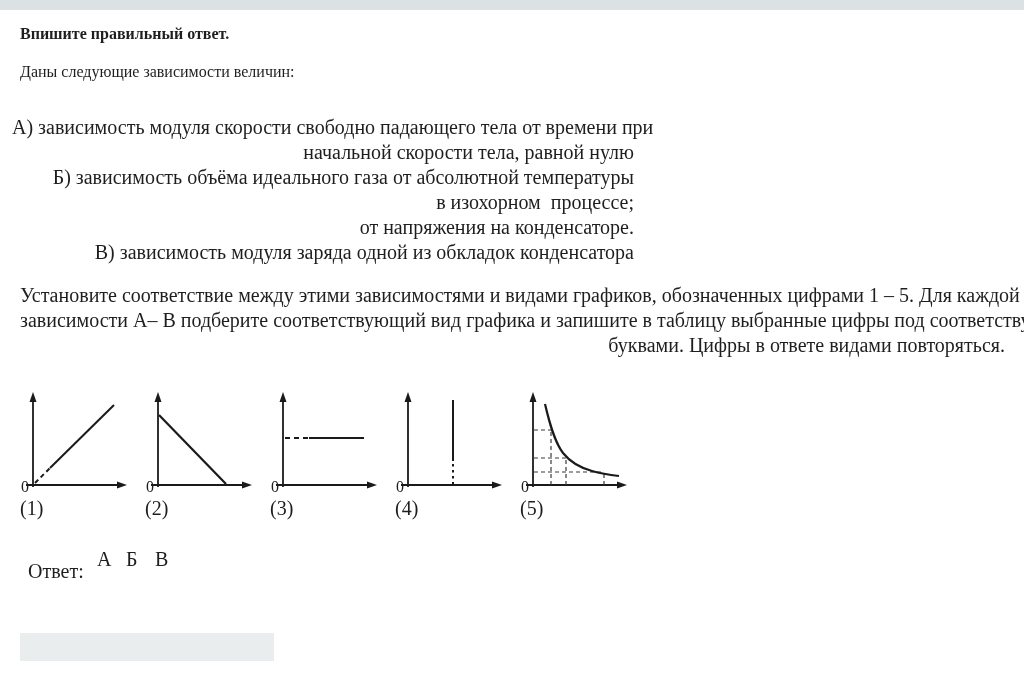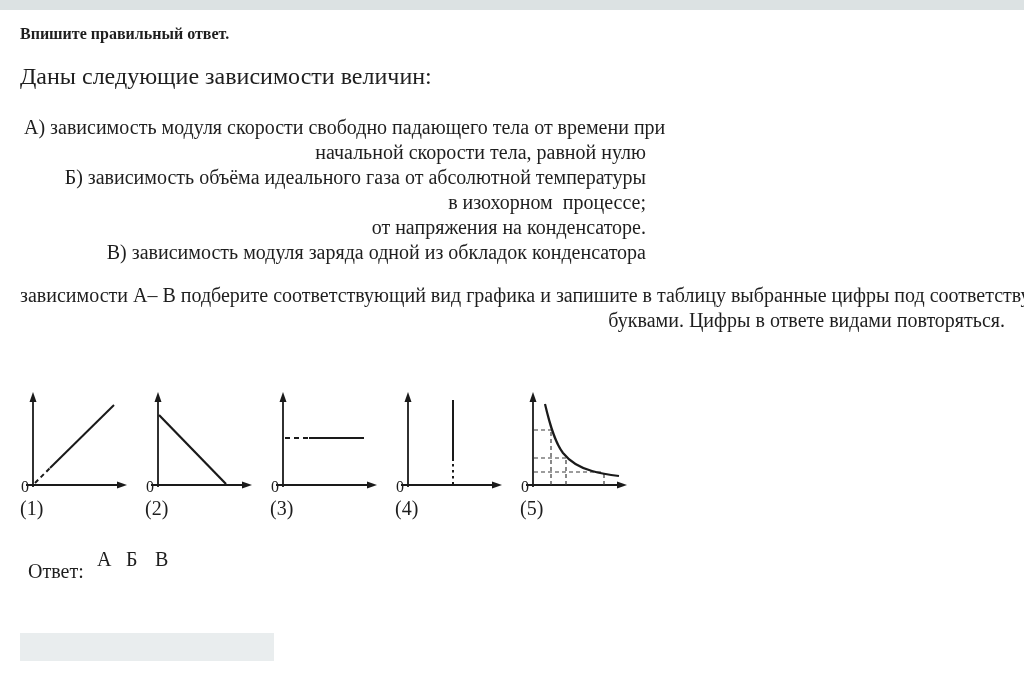--- a/index.html
+++ b/index.html
@@ -14,22 +14,22 @@
     color:var(--text);
     width:1024px;height:690px;
     position:relative;overflow:hidden;
   }
   .page{position:absolute;inset:0;background:#fff;}
   .top-bar{position:absolute;left:0;top:0;width:1024px;height:10px;background:var(--top-bar);}
   .title{
     position:absolute;left:20px;top:25px;
     font-size:16px;font-weight:bold;white-space:nowrap;
   }
-  .intro{position:absolute;left:20px;top:63px;font-size:24px;white-space:nowrap;}
-  .deps{position:absolute;left:24px;top:115px;width:622px;font-size:20px;line-height:25px;}
+  .intro{position:absolute;left:20px;top:63px;font-size:16px;white-space:nowrap;}
+  .deps{position:absolute;left:12px;top:115px;width:622px;font-size:20px;line-height:25px;}
   .task{position:absolute;left:20px;top:283px;width:985px;font-size:20px;line-height:25px;}
   .line{white-space:nowrap;text-align:right;}
   .just{text-align:justify;text-align-last:justify;}
   .graphs{
     position:absolute;left:20px;top:390px;
     display:flex;flex-direction:row;align-items:flex-start;
   }
   .graph{width:125px;}
   .graph svg{display:block;}
   .graph figcaption{font-size:20px;line-height:22px;margin-top:1px;}
@@ -61,20 +61,21 @@
   <div class="deps">
     <div class="line just">А) зависимость модуля скорости свободно падающего тела от времени при</div>
     <div class="line">начальной скорости тела, равной нулю</div>
     <div class="line">Б) зависимость объёма идеального газа от абсолютной температуры</div>
     <div class="line">в изохорном&nbsp; процессе;</div>
     <div class="line">от напряжения на конденсаторе.</div>
     <div class="line">В) зависимость модуля заряда одной из обкладок конденсатора</div>
   </div>
 
   <div class="task">
+    <div class="line just">Установите соответствие между этими зависимостями и видами графиков, обозначенных цифрами 1 – 5. Для каждой</div>
     <div class="line just">зависимости А– В подберите соответствующий вид графика и запишите в таблицу выбранные цифры под соответствующими</div>
     <div class="line">буквами. Цифры в ответе видами повторяться.</div>
   </div>
 
   <div class="graphs">
 
     <figure class="graph">
       <svg width="112" height="106" viewBox="0 0 112 106">
         <line class="axis" x1="13" y1="97" x2="13" y2="10"></line>
         <polygon class="ah" points="13,2 9.5,12 16.5,12"></polygon>

